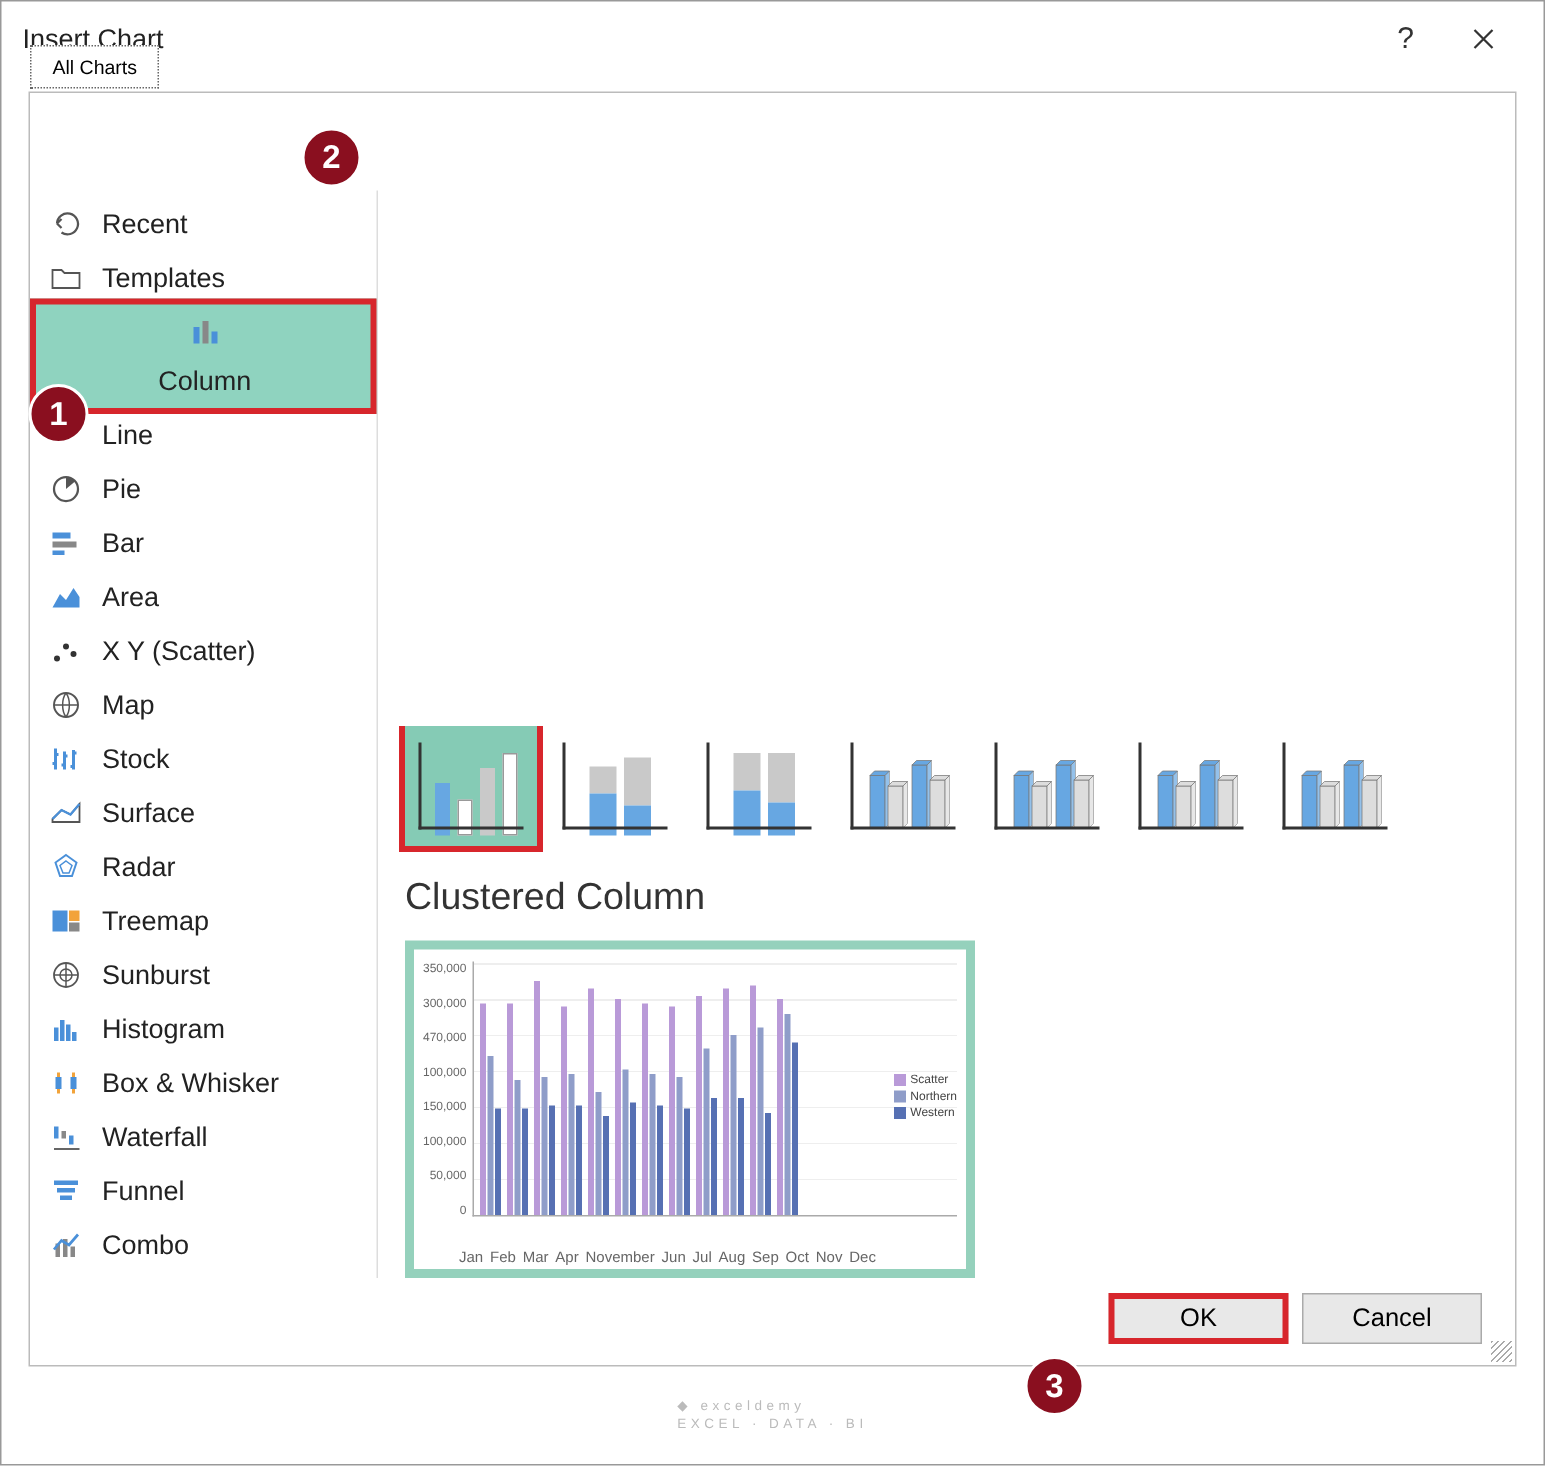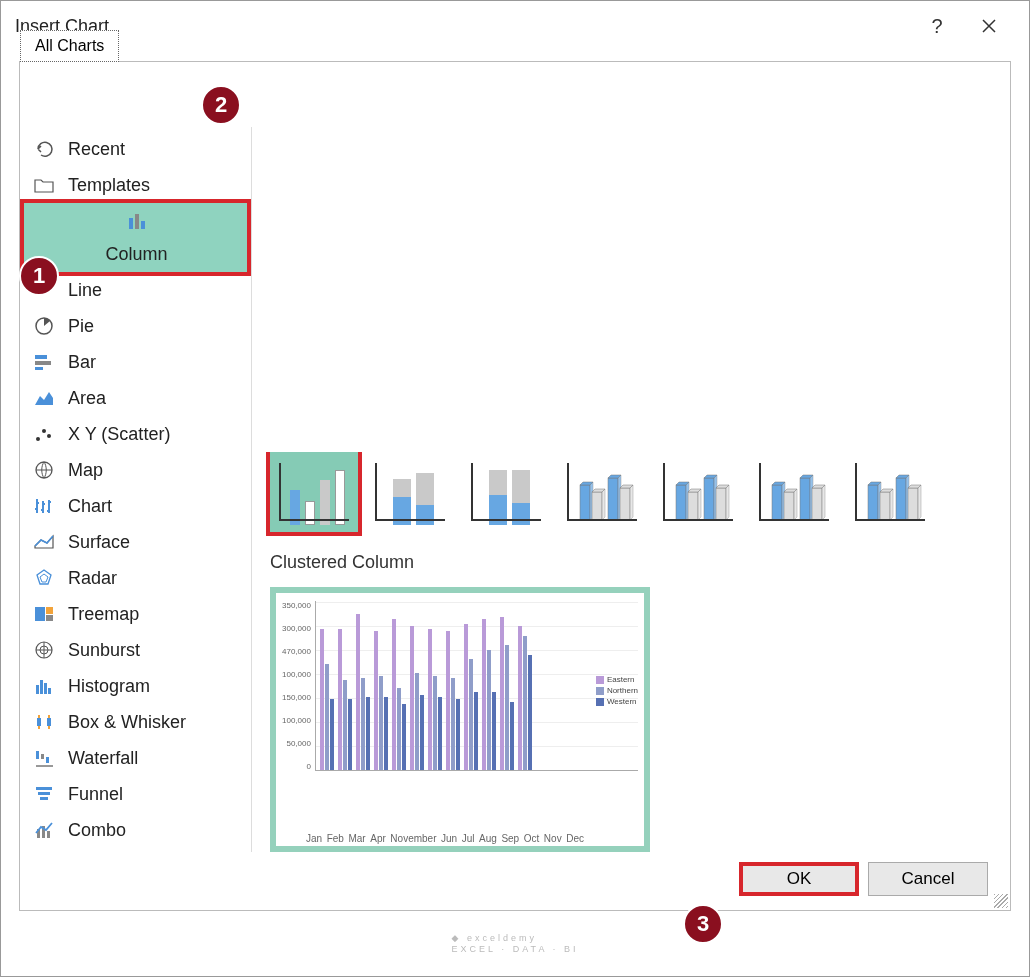--- a/index.html
+++ b/index.html
@@ -36,21 +36,21 @@
   }
   .tab-row {
     display: flex;
     margin-top: -32px;
     padding-left: 0;
   }
   .tab {
     border: 1px dotted #666;
     background: #fff;
     padding: 6px 14px;
-    font-size: 16px;
+    font-size: 13px;
     position: relative;
     top: 0;
   }
   .content-area {
     flex: 1;
     display: flex;
     padding-top: 14px;
     overflow: hidden;
     align-items: flex-end;
   }
@@ -99,25 +99,25 @@
   .subtype.selected {
     background: #85cbb5;
     outline: 4px solid #d7262c;
   }
   .subtype .axis-y { position:absolute; left:8px; top:10px; bottom:10px; width:2px; background:#333;}
   .subtype .axis-x { position:absolute; left:8px; right:8px; bottom:10px; height:2px; background:#333;}
   .st-bars { display:flex; align-items:flex-end; gap:5px; height:60px; margin-left:6px;}
   .st-bar { width:10px; }
   .b-blue{background:#67a7e2;} .b-gray{background:#c9c9c9;} .b-white{background:#fff;border:1px solid #999;}
   .subtitle {
-    font-size: 18px; color: #333; margin-bottom: 14px;
+    font-size: 25px; color: #333; margin-bottom: 14px;
   }
   .preview {
     border: 6px solid #95d1bc;
-    width: 380px; height: 265px;
+    width: 380px; height: 225px;
     background: #fff;
     padding: 8px 6px 4px 6px;
     position: relative;
   }
   .preview-chart {
     display:flex;
     height: 100%;
   }
   .pc-yaxis {
     display:flex; flex-direction:column; justify-content:space-between;
@@ -278,21 +278,21 @@
           </span>
           <span>Map</span>
         </div>
         <div class="side-item">
           <span class="side-icon">
             <svg width="20" height="18" viewBox="0 0 20 18">
               <path d="M3 2v14M9 4v12M15 3v13" stroke="#4a90d9" stroke-width="2"></path>
               <path d="M3 6h2M3 12h-2M9 7h2M9 13h-2M15 5h2M15 14h-2" stroke="#4a90d9" stroke-width="2"></path>
             </svg>
           </span>
-          <span>Chart</span>
+          <span>Stock</span>
         </div>
         <div class="side-item">
           <span class="side-icon">
             <svg width="20" height="16" viewBox="0 0 20 16">
               <path d="M1 12l6-6 6 3 6-7v12H1z" fill="none" stroke="#555" stroke-width="1.2"></path>
               <path d="M1 12l6-6 6 3 6-7" fill="none" stroke="#4a90d9" stroke-width="1.5"></path>
             </svg>
           </span>
           <span>Surface</span>
         </div>
@@ -588,21 +588,21 @@
             <span>Jul</span>
             <span>Aug</span>
             <span>Sep</span>
             <span>Oct</span>
             <span>Nov</span>
             <span>Dec</span>
           </div>
         <div class="pc-legend" id="pc-legend">
             <div>
               <span class="lg-sw s1"></span>
-              <span>Eastern</span>
+              <span>Scatter</span>
             </div>
             <div>
               <span class="lg-sw s2"></span>
               <span>Northern</span>
             </div>
             <div>
               <span class="lg-sw s3"></span>
               <span>Western</span>
             </div>
           </div>

